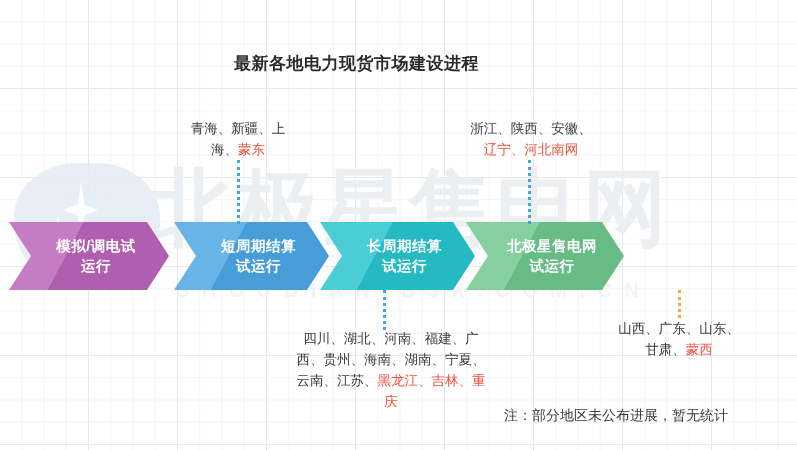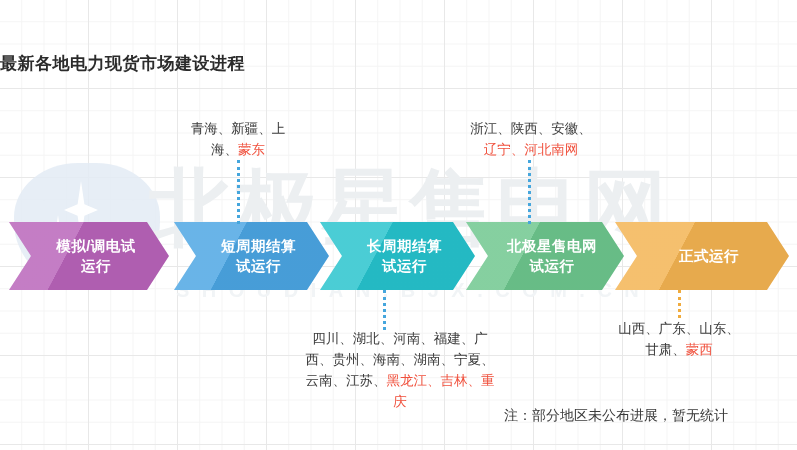--- a/index.html
+++ b/index.html
@@ -103,24 +103,26 @@
     position: absolute;
     inset: 0;
     z-index: 3;
   }
 
   .title {
     position: absolute;
     left: 0;
     top: 52px;
     width: 697px;
+    text-align: center;
     font-size: 17px;
     font-weight: bold;
     color: #2b2b2b;
     letter-spacing: .5px;
+    padding-left: 8px;
   }
 
   
   .conn {
     position: absolute;
     width: 0;
     border-left-width: 3px;
     border-left-style: dotted;
     z-index: 2;
   }
@@ -252,29 +254,24 @@
         </span>
       </div>
 
       <div class="chev" style="left:457px; width:158px; background:#6dc68d;">
         <span class="lab">
           <span>北极星售电网</span><br>
           <span>试运行</span>
         </span>
       </div>
 
-      <div class="chev" style="left:606px; width:174px; background:#f3b351;">
-        <span class="lab">
-          <span>正式运行</span>
-        </span>
-      </div>
-
-    </div>
-
-    <div class="note-bot" style="left:294px; top:328px; width:212px;font-family:Liberation Serif, serif;">
+
+    </div>
+
+    <div class="note-bot" style="left:285px; top:328px; width:212px;font-family:Liberation Serif, serif;">
       <span>四川、湖北、河南、福建、广</span><br>
       <span>西、贵州、海南、湖南、宁夏、</span><br>
       <span>云南、江苏、</span><span class="hl">黑龙江、吉林、重</span><br>
       <span class="hl">庆</span>
     </div>
 
     <div class="note-bot" style="left:608px; top:318px; width:142px;">
       <span>山西、广东、山东、</span><br>
       <span>甘肃、</span><span class="hl">蒙西</span>
     </div>

